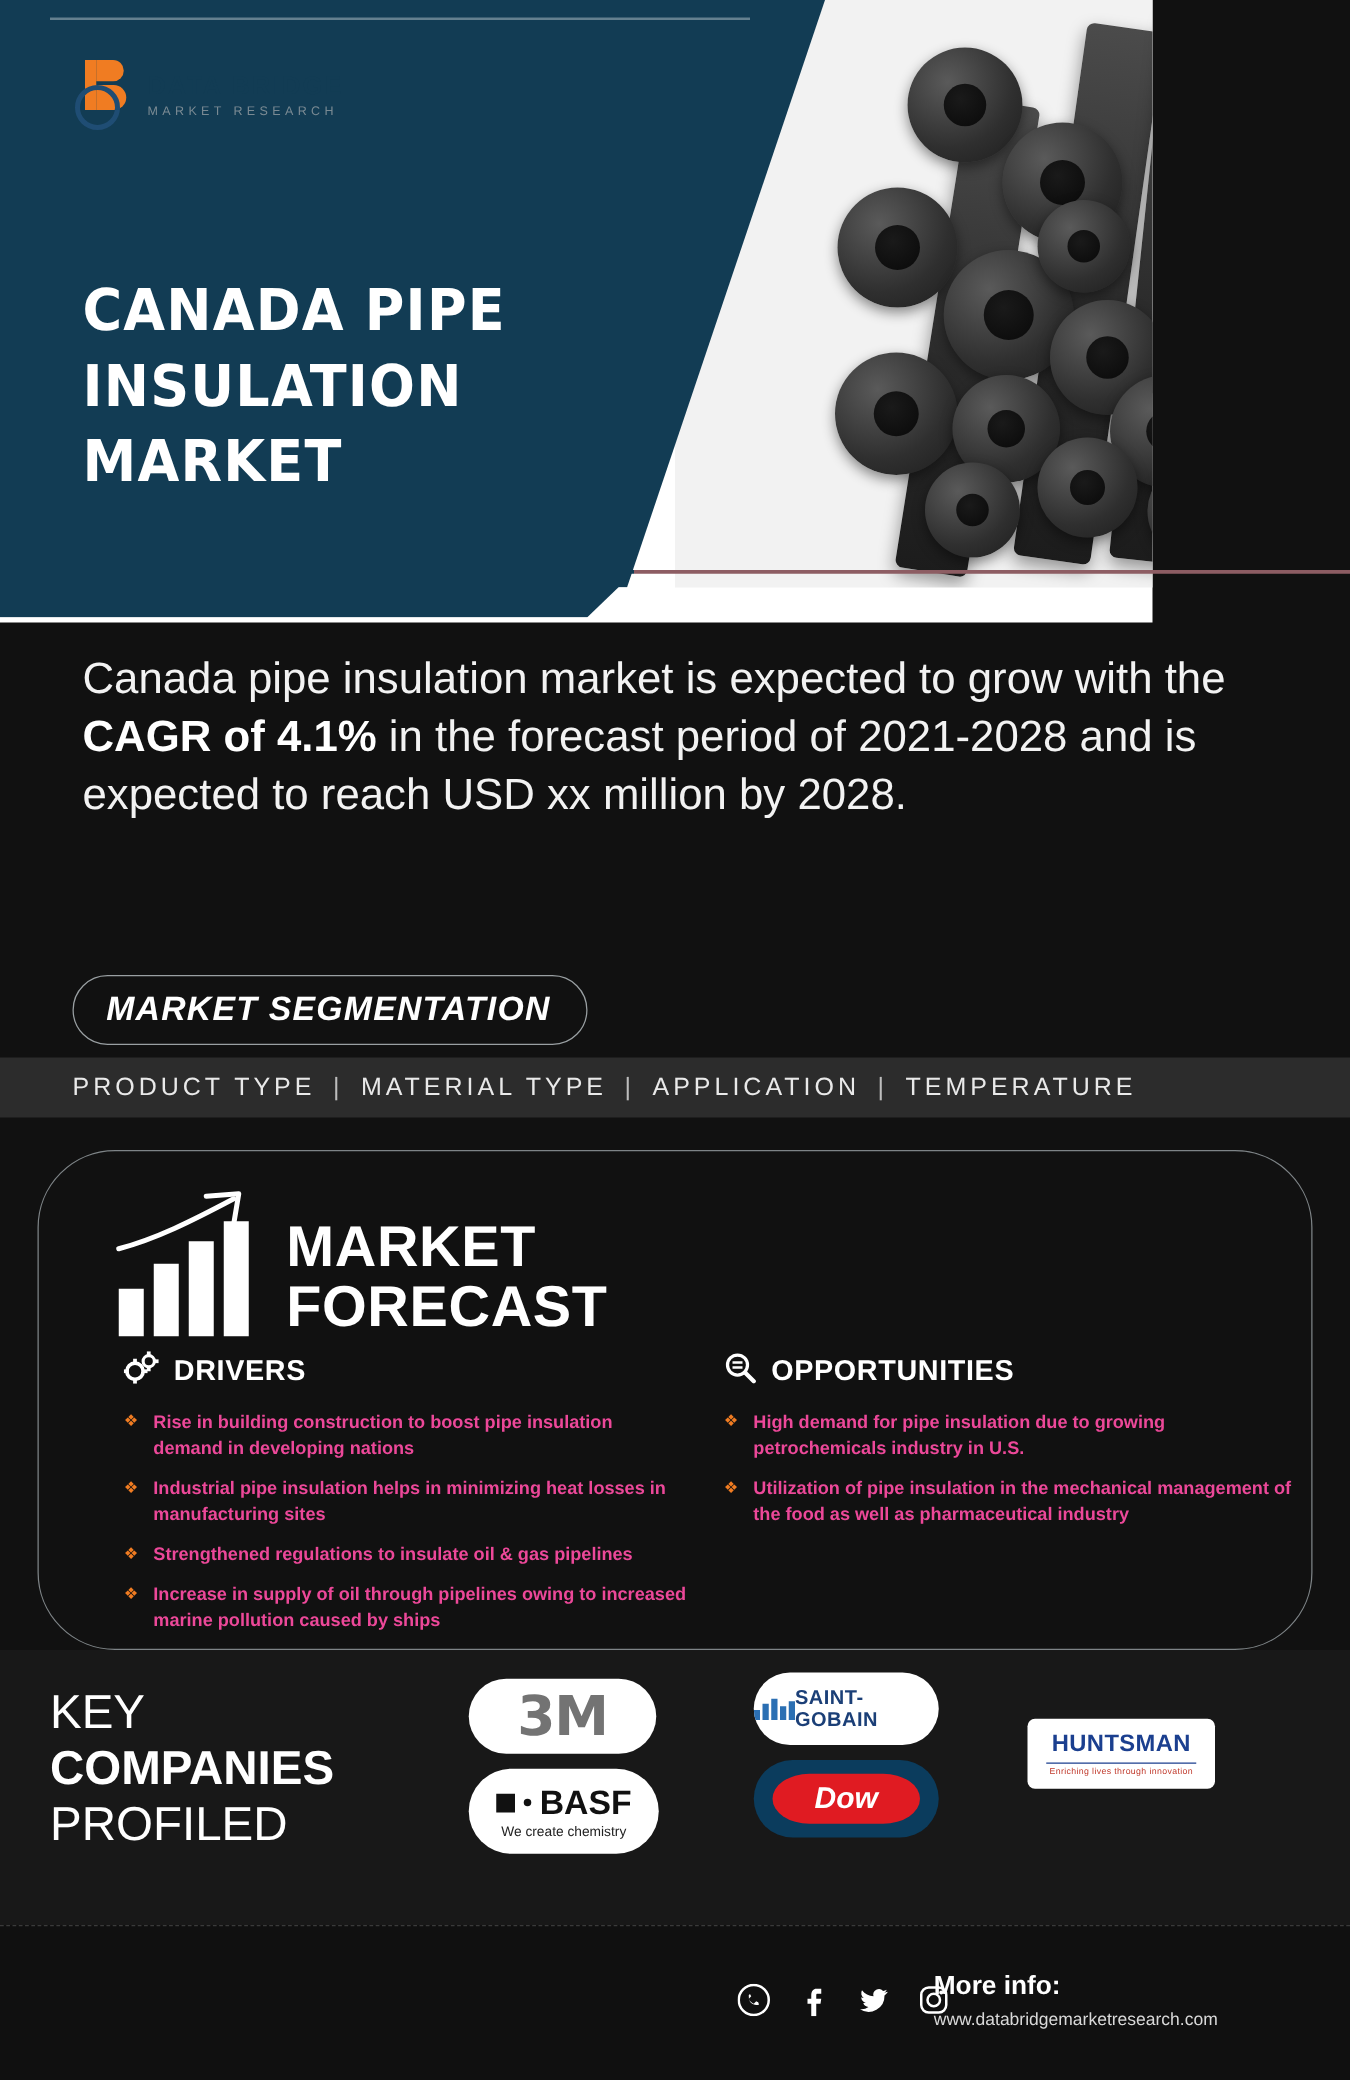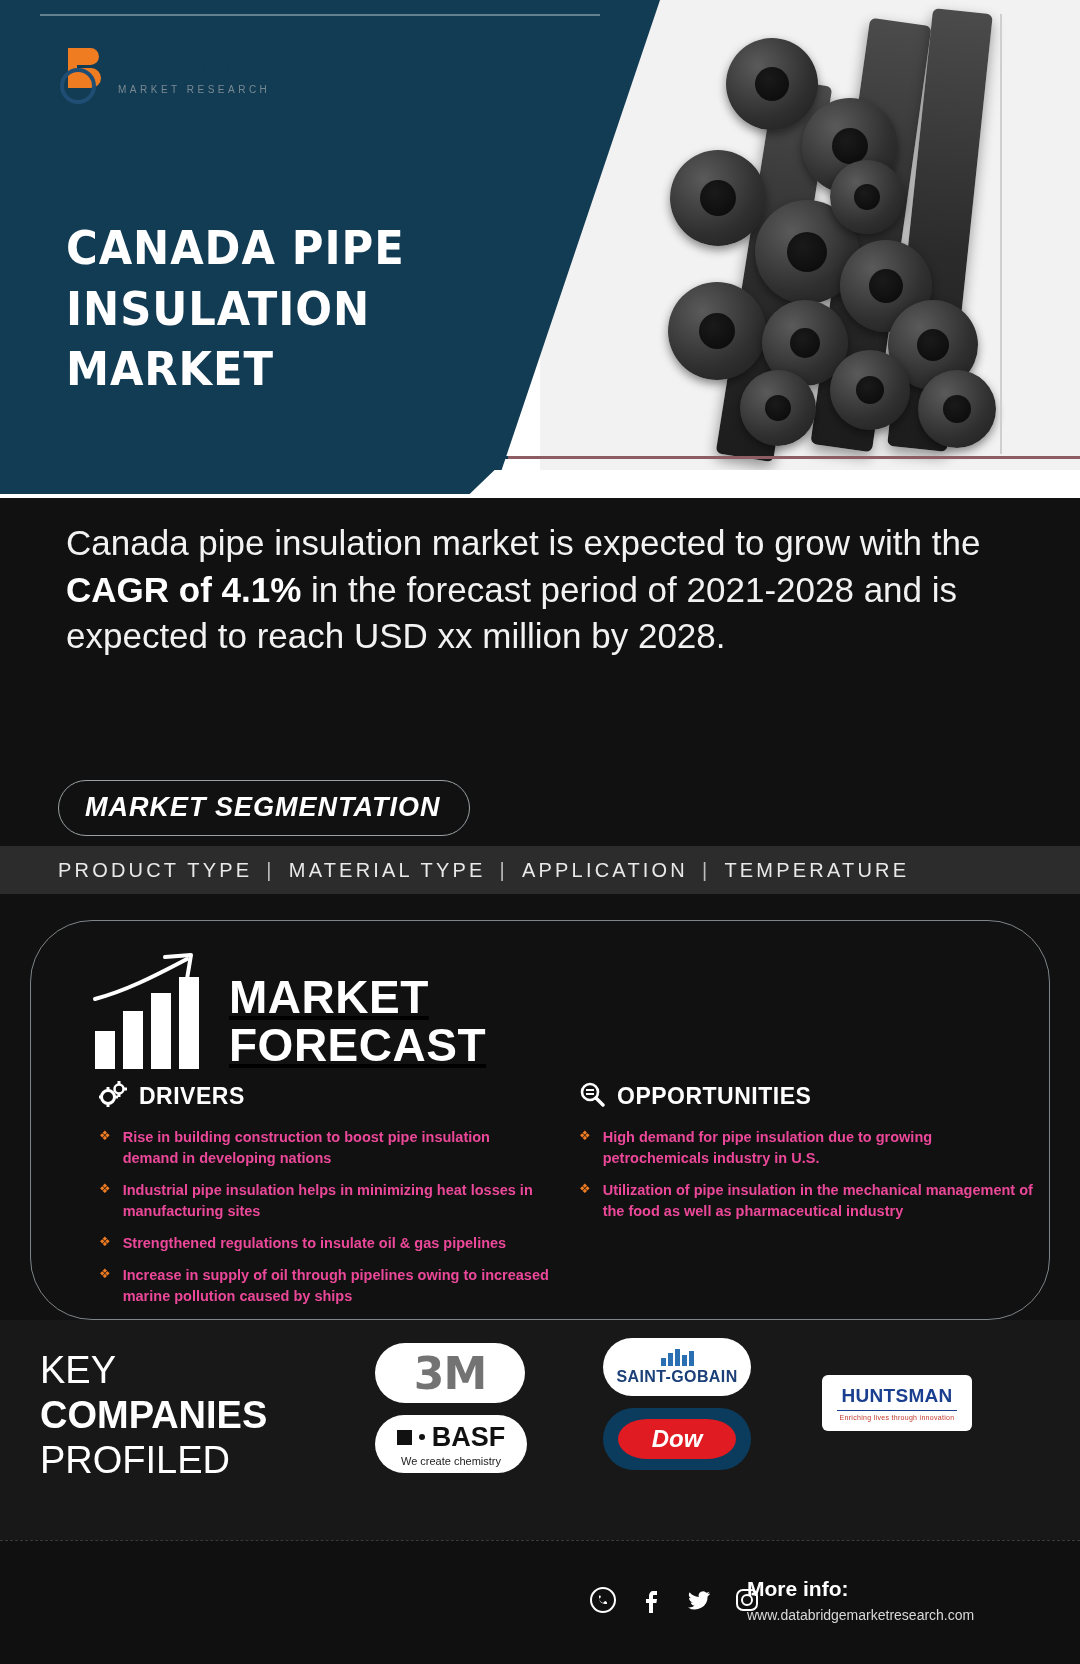--- a/index.html
+++ b/index.html
@@ -5,21 +5,21 @@
   * { margin:0; padding:0; box-sizing:border-box; }
   html, body {
     width:1080px; height:1664px;
     background:#0d0d0d;
     font-family:"Liberation Sans", sans-serif;
     overflow:hidden;
   }
   .page { position:relative; width:1080px; height:1664px; background:#111111; }
 
   
-  .hero { position:relative; width:1080px; height:498px; background:#ffffff; overflow:hidden; }
+  .hero { position:relative; width:922px; height:498px; background:#ffffff; overflow:hidden; }
   .hero-photo {
     position:absolute; left:540px; top:0; width:540px; height:470px;
     background:#f2f2f2; overflow:hidden;
   }
   .hero-photo .frame {
     position:absolute; left:460px; top:14px; width:2px; height:440px; background:#cfcfcf;
   }
   .pipe {
     position:absolute; border-radius:50%;
     background:radial-gradient(circle at 35% 30%, #5a5a5a, #2f2f2f 60%, #1d1d1d 100%);
@@ -94,21 +94,21 @@
     margin-left:58px; color:#e9e9e9; font-size:20px; letter-spacing:3.2px;
     display:flex; gap:14px;
   }
   .seg-sep { color:#bdbdbd; }
 
   
   .card {
     position:absolute; left:30px; top:920px; width:1020px; height:400px;
     border:1.5px solid #7e8487; border-radius:62px;
   }
-  .fc-head { position:absolute; left:60px; top:30px; display:flex; align-items:flex-end; gap:18px;text-decoration:underline; }
+  .fc-head { position:absolute; left:60px; top:30px; display:flex; align-items:flex-end; gap:18px; }
   .fc-icon { position:relative; width:120px; height:118px; }
   .fc-icon .bar { position:absolute; bottom:0; background:#ffffff; }
   .fc-icon .b1 { left:4px;  width:20px; height:38px; }
   .fc-icon .b2 { left:32px; width:20px; height:58px; }
   .fc-icon .b3 { left:60px; width:20px; height:76px; }
   .fc-icon .b4 { left:88px; width:20px; height:92px; }
   .fc-icon svg { position:absolute; left:0; top:0; }
   .fc-title { color:#ffffff; font-size:46px; line-height:1.03; font-weight:bold; letter-spacing:.5px; }
 
   .col { position:absolute; top:160px; }
@@ -126,26 +126,26 @@
   .kc-label { position:absolute; left:40px; top:28px; color:#ffffff; font-size:38px; line-height:1.18; }
   .kc-label .b { font-weight:bold; }
   .kc-label .n { font-weight:normal; }
 
   .chip {
     position:absolute; background:#ffffff; border-radius:36px;
     display:flex; align-items:center; justify-content:center; overflow:hidden;
   }
   .chip-3m { left:375px; top:23px; width:150px; height:60px; }
   .chip-3m span { color:#737373; font-size:44px; font-weight:bold; letter-spacing:-1px; font-family:"DejaVu Sans", sans-serif; }
-  .chip-basf { left:375px; top:95px; width:152px; height:58px; flex-direction:column; gap:2px; }
+  .chip-basf { left:375px; top:95px; width:152px; height:68px; flex-direction:column; gap:2px; }
   .chip-basf .main { display:flex; align-items:center; gap:7px; color:#111; font-size:27px; font-weight:bold; }
   .chip-basf .sq { width:15px; height:15px; background:#111; }
   .chip-basf .dot { width:6px; height:6px; background:#111; border-radius:50%; }
   .chip-basf .sub { color:#222; font-size:11px; }
-  .chip-sg { left:603px; top:18px; width:148px; height:58px; flex-direction:column; }
+  .chip-sg { left:603px; top:18px; width:148px; height:58px; flex-direction:row; }
   .chip-sg .mini { display:flex; align-items:flex-end; gap:2px; height:17px; }
   .chip-sg .mini i { display:block; width:5px; background:#2b6fb3; }
   .chip-sg .name { color:#1b3f77; font-size:16px; font-weight:bold; letter-spacing:.4px; margin-top:2px; }
   .chip-dow { left:603px; top:88px; width:148px; height:62px; background:#0b3c5d; }
   .chip-dow .dia {
     width:118px; height:40px; background:#e01b22; display:flex; align-items:center; justify-content:center;
     transform:skewX(-0deg); border-radius:50% / 100%;
   }
   .chip-dow .dia span { color:#fff; font-size:24px; font-weight:bold; font-style:italic; }
   .chip-hm { left:822px; top:55px; width:150px; height:56px; flex-direction:column; border-radius:6px; }

